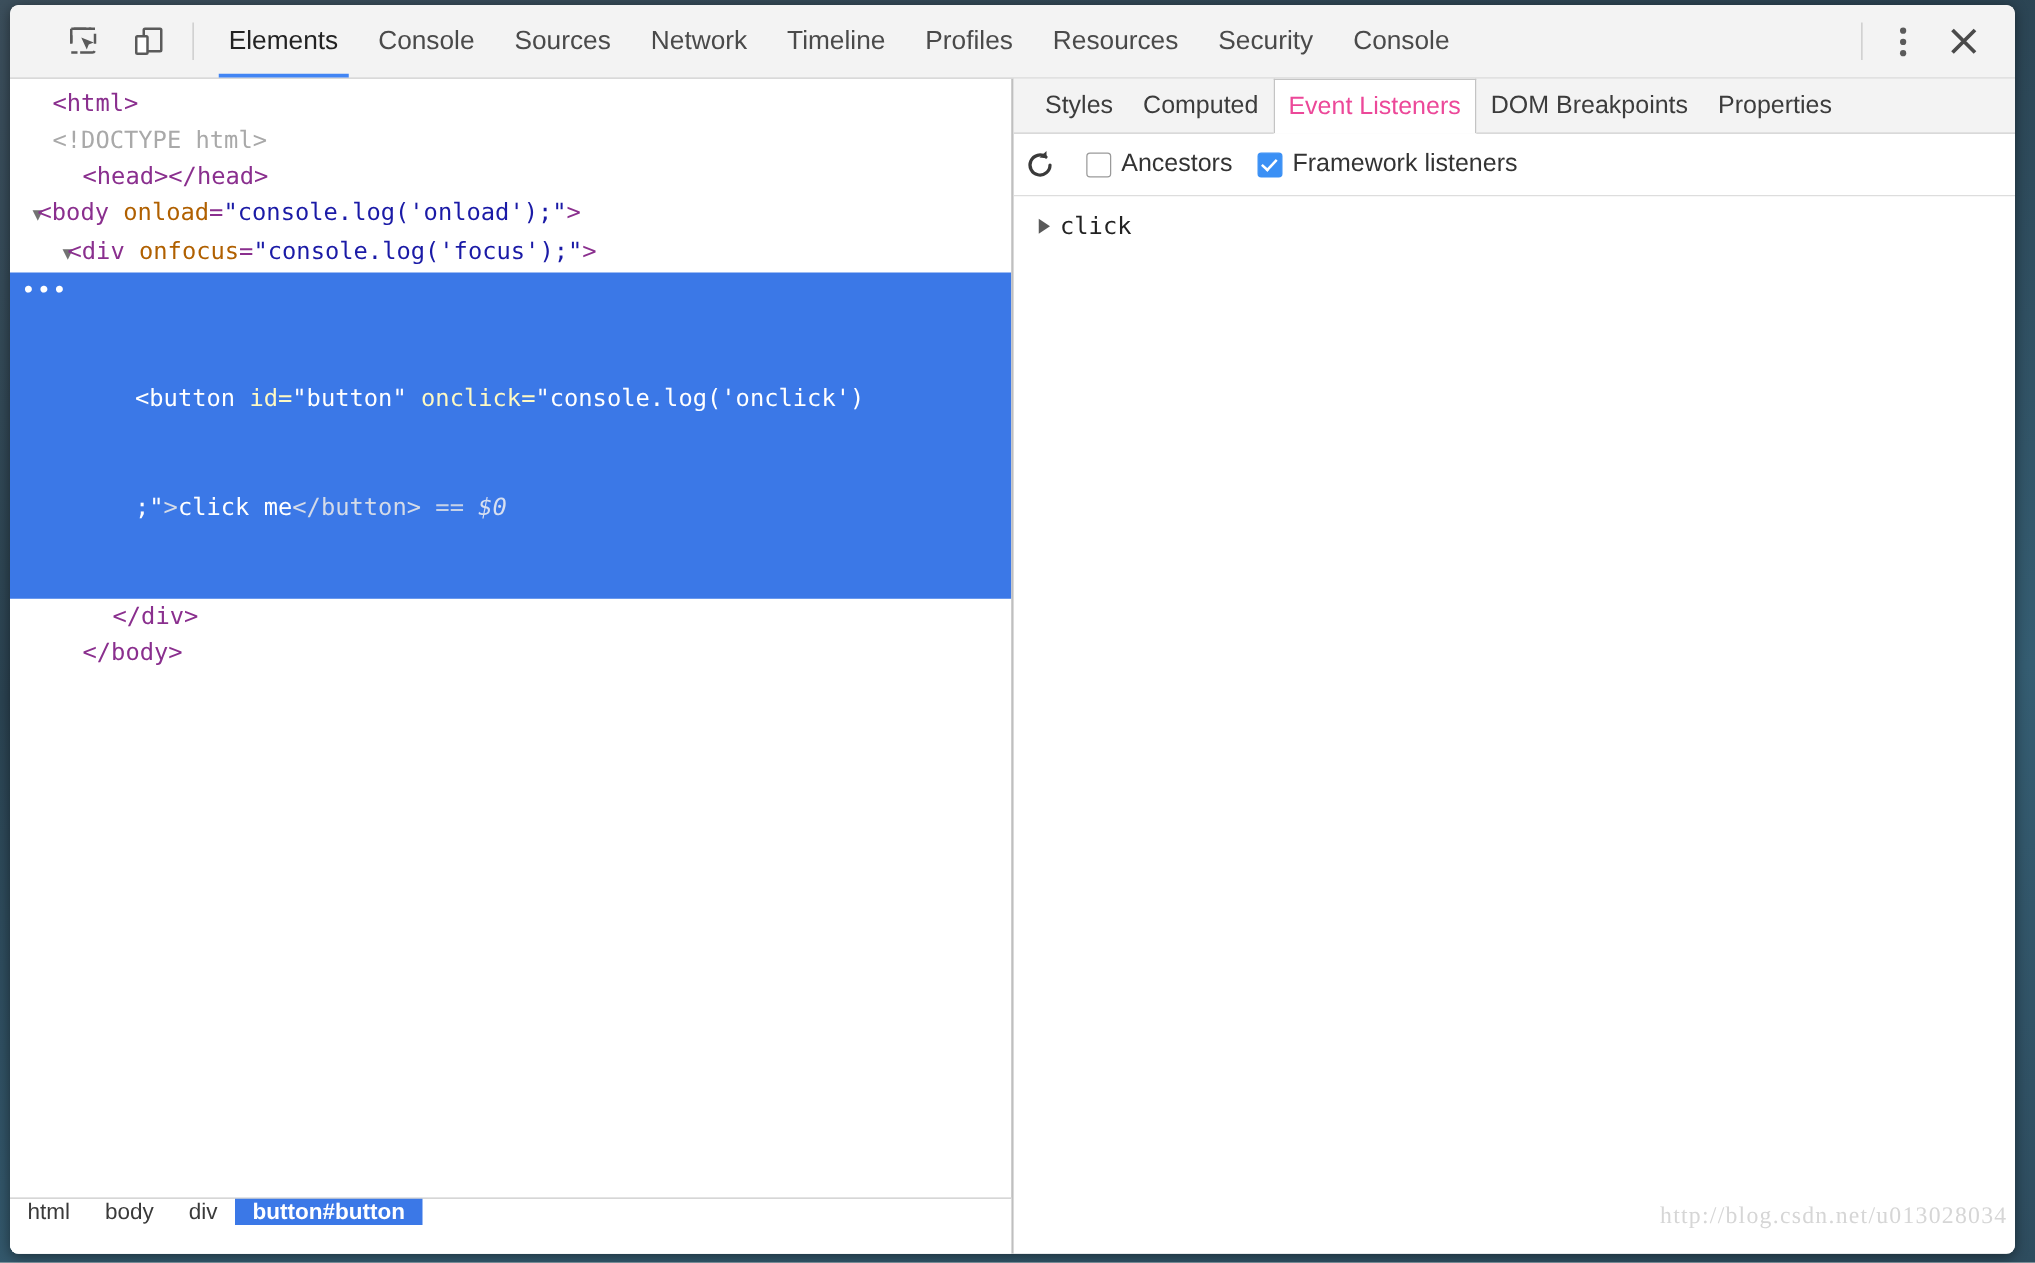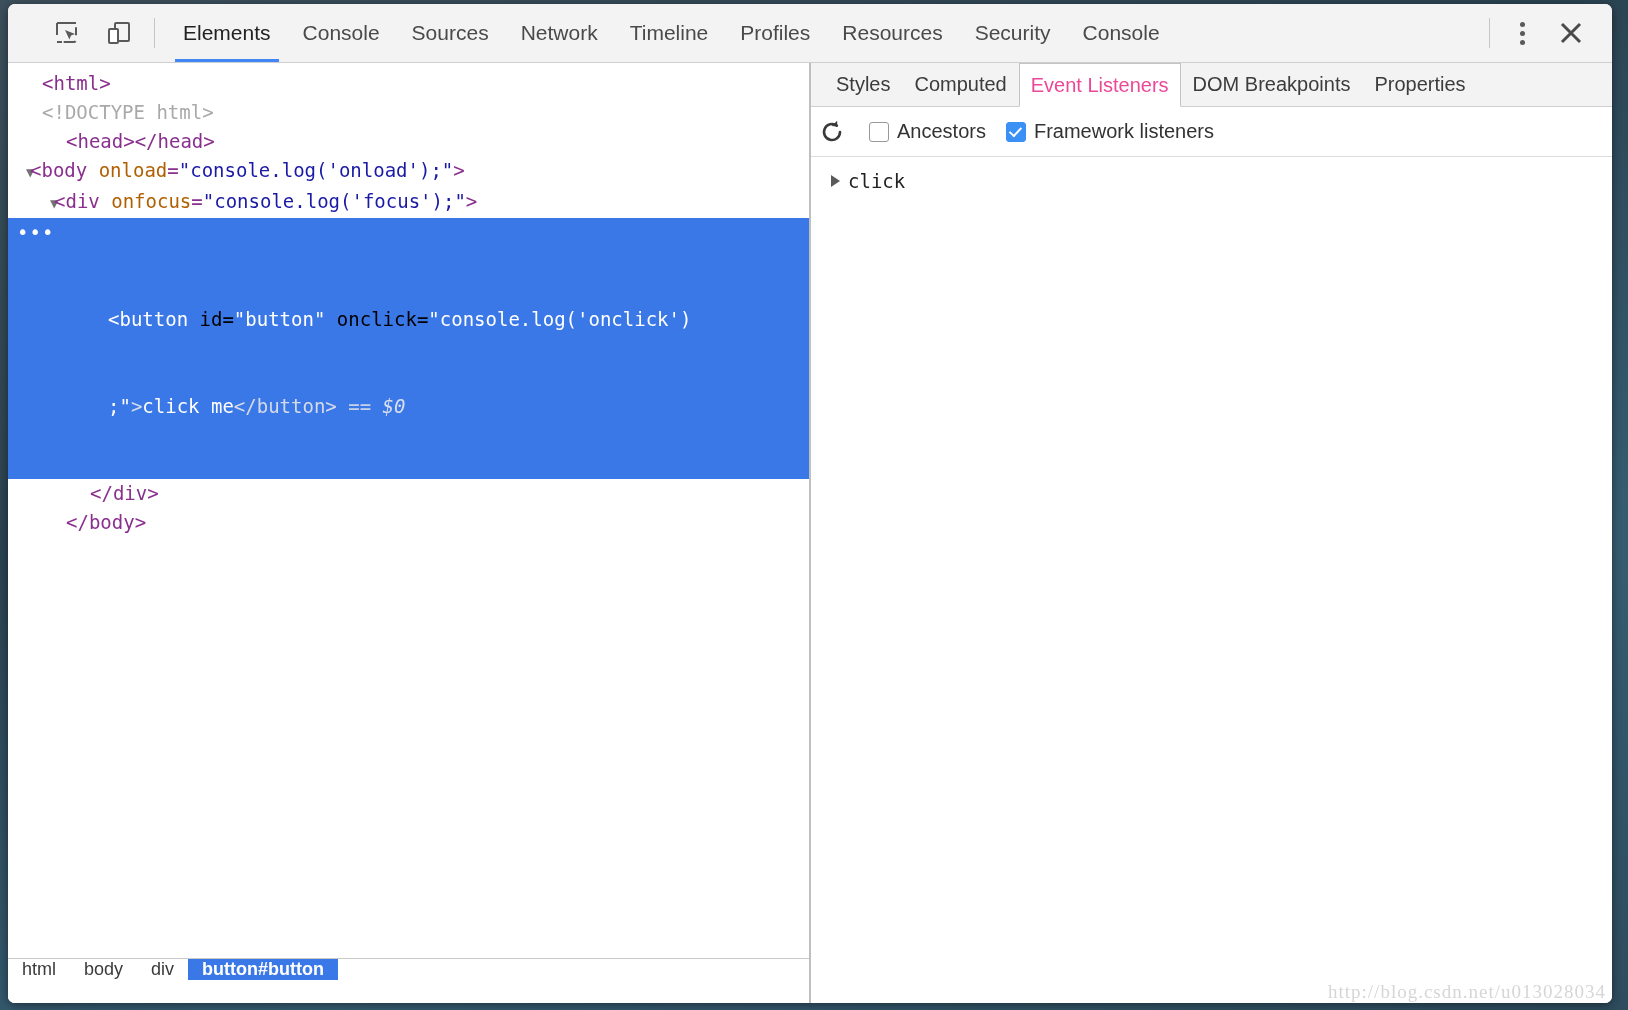--- a/index.html
+++ b/index.html
@@ -177,21 +177,21 @@
     width: 0;
     margin-left: -16px;
     margin-right: 4px;
   }
   .t-doctype { color: #a9a9a9; }
   .t-tag     { color: #8a2f8e; }
   .t-attrname{ color: #b06000; }
   .t-attrval { color: #1a1aa6; }
   
   .sel .s-tag      { color: #ffffff; }
-  .sel .s-attrname { color: #000000; text-align: center; }
+  .sel .s-attrname { color: #fef9c3; text-align: center; }
   .sel .s-attrval  { color: #ffffff; }
   .sel .s-text     { color: #ffffff; }
   .sel .s-punct    { color: #d4dbe8; }
   .sel .s-eq       { color: #c6d2e8; }
   .sel .s-dollar   { color: #d7dff0; font-style: italic; }
 
   #breadcrumb {
     height: 44px;
     border-top: 1px solid #c9c9c9;
     background: #ffffff;
@@ -318,21 +318,21 @@
   }
   .caret-right {
     width: 0; height: 0;
     border-left: 9px solid #5a5a5a;
     border-top: 6px solid transparent;
     border-bottom: 6px solid transparent;
   }
   #watermark {
     position: absolute;
     right: 6px;
-    bottom: 0;
+    bottom: 19px;
     font-family: "Liberation Serif", serif;
     font-size: 19px;
     color: #d6d6d6;
     letter-spacing: 1px;
     white-space: nowrap;
   }
 </style>
 </head>
 <body>
 

